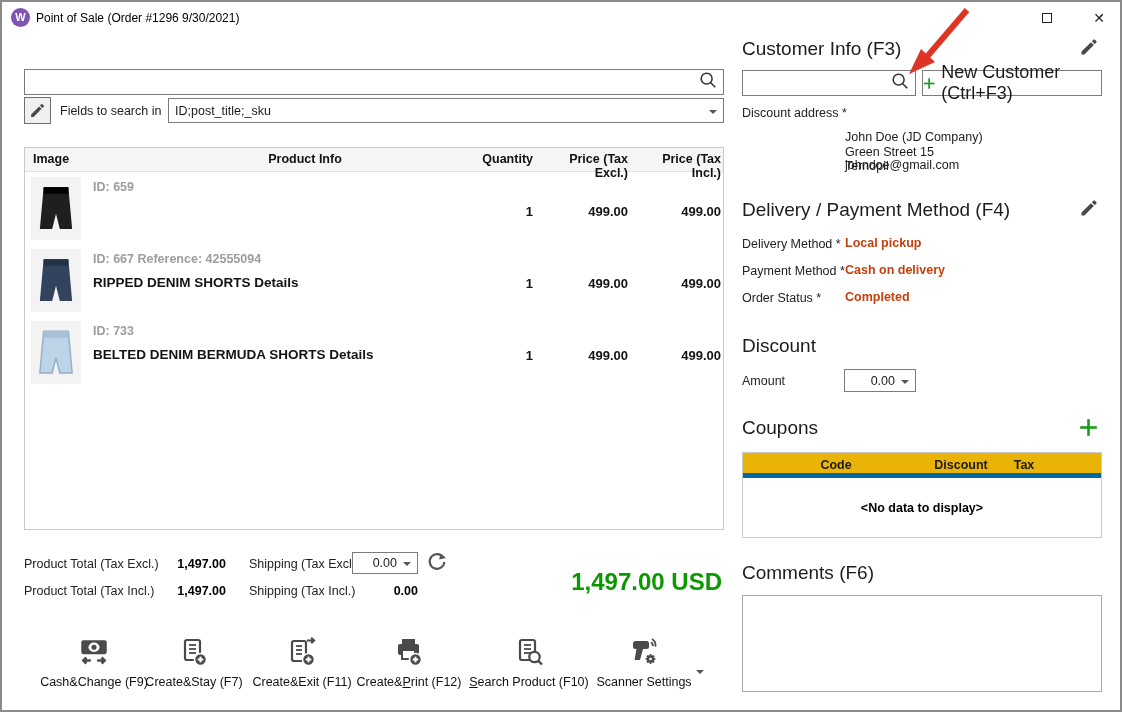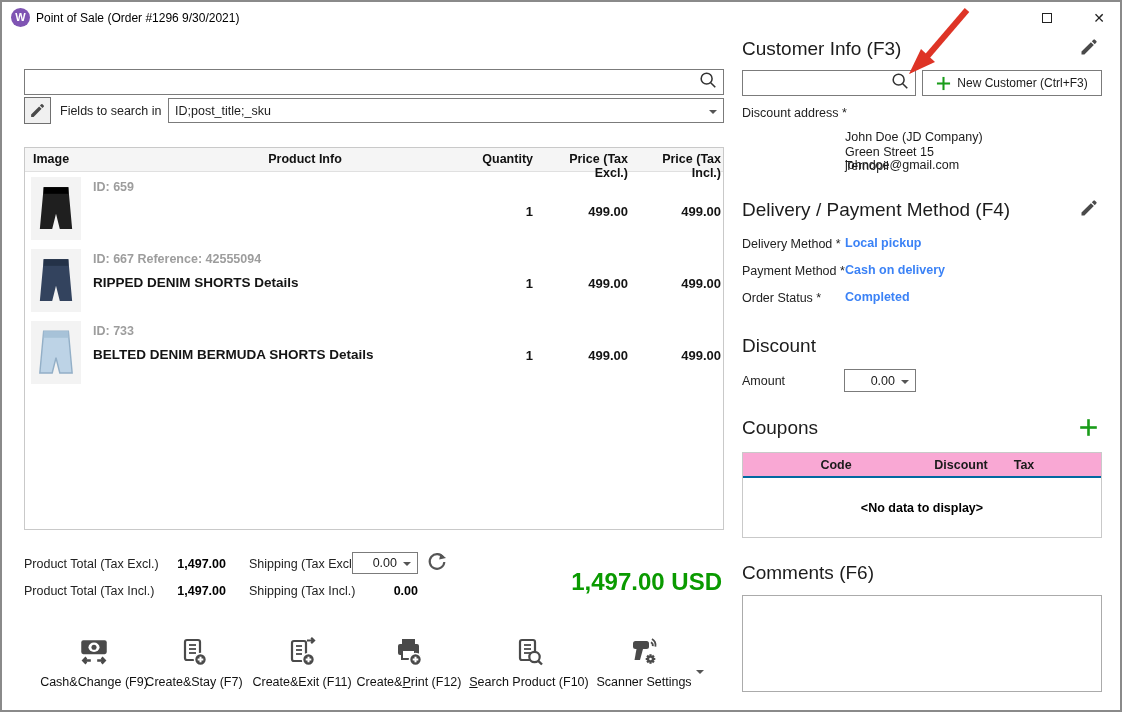--- a/index.html
+++ b/index.html
@@ -42,33 +42,33 @@
   
   .grand { position:absolute; left:420px; top:566px; width:300px; text-align:right;
            font-size:24px; font-weight:bold; }
   
   .toolbtn { position:absolute; top:634px; height:58px; text-align:center; cursor:default; }
   .toolbtn .ticon { display:block; margin:0 auto; }
   .toolbtn .tlabel { display:block; margin-top:3px; font-size:12.5px; color:#111; white-space:nowrap; }
   .tlabel u { text-decoration:underline; }
   
   .rowlabel { position:absolute; left:740px; font-size:12.5px; color:#222; white-space:nowrap; }
-  .rowval { position:absolute; left:843px; font-size:12.5px; font-weight:bold; color:#3b82f6; white-space:nowrap; }
+  .rowval { position:absolute; left:843px; font-size:12.5px; font-weight:bold; color:#c2410c; white-space:nowrap; }
   .ctable { position:absolute; left:740px; top:450px; width:360px; height:86px; border:1px solid #c9c9c9; }
-  .cthead { position:absolute; left:0; top:0; width:100%; height:25px; background:#f9a8d4; border-bottom:2px solid #0369a1; }
+  .cthead { position:absolute; left:0; top:0; width:100%; height:25px; background:#eab308; border-bottom:5px solid #0369a1; }
   .cthead span { position:absolute; top:5px; font-size:12.5px; font-weight:bold; text-align:center; }
   .emptytxt { position:absolute; left:0; top:48px; width:100%; text-align:center; font-size:12.5px; font-weight:bold; color:#000; }
   textarea.comments { position:absolute; left:740px; top:593px; width:360px; height:97px;
                       border:1px solid #ababab; resize:none; outline:none; font:12.5px "Liberation Sans",sans-serif; padding:4px; }
   .editbtn { position:absolute; width:22px; height:22px; cursor:default; }
   .plusbtn { position:absolute; width:20px; height:20px; cursor:default; }
   .sqbtn { position:absolute; left:22px; top:95px; width:27px; height:27px; border:1px solid #707070;
            background:#f0f0f0; display:flex; align-items:center; justify-content:center; }
   .newcust { position:absolute; left:920px; top:68px; width:180px; height:26px; border:1px solid #7b7b7b;
-             background:#fff; display:flex; align-items:center; justify-content:center; gap:6px; font-size:12px; cursor:default; }
+             background:#fff; display:flex; align-items:center; justify-content:center; gap:6px; font-size:18px; cursor:default; }
 </style>
 </head>
 <body>
 
 <div class="window">
 
   <div class="titlebar">
     <div class="appicon">W</div>
     <div class="wtitle">Point of Sale (Order #1296 9/30/2021)</div>
     <div class="winbtn" style="left:1028px;"><span class="maxglyph"></span></div>

